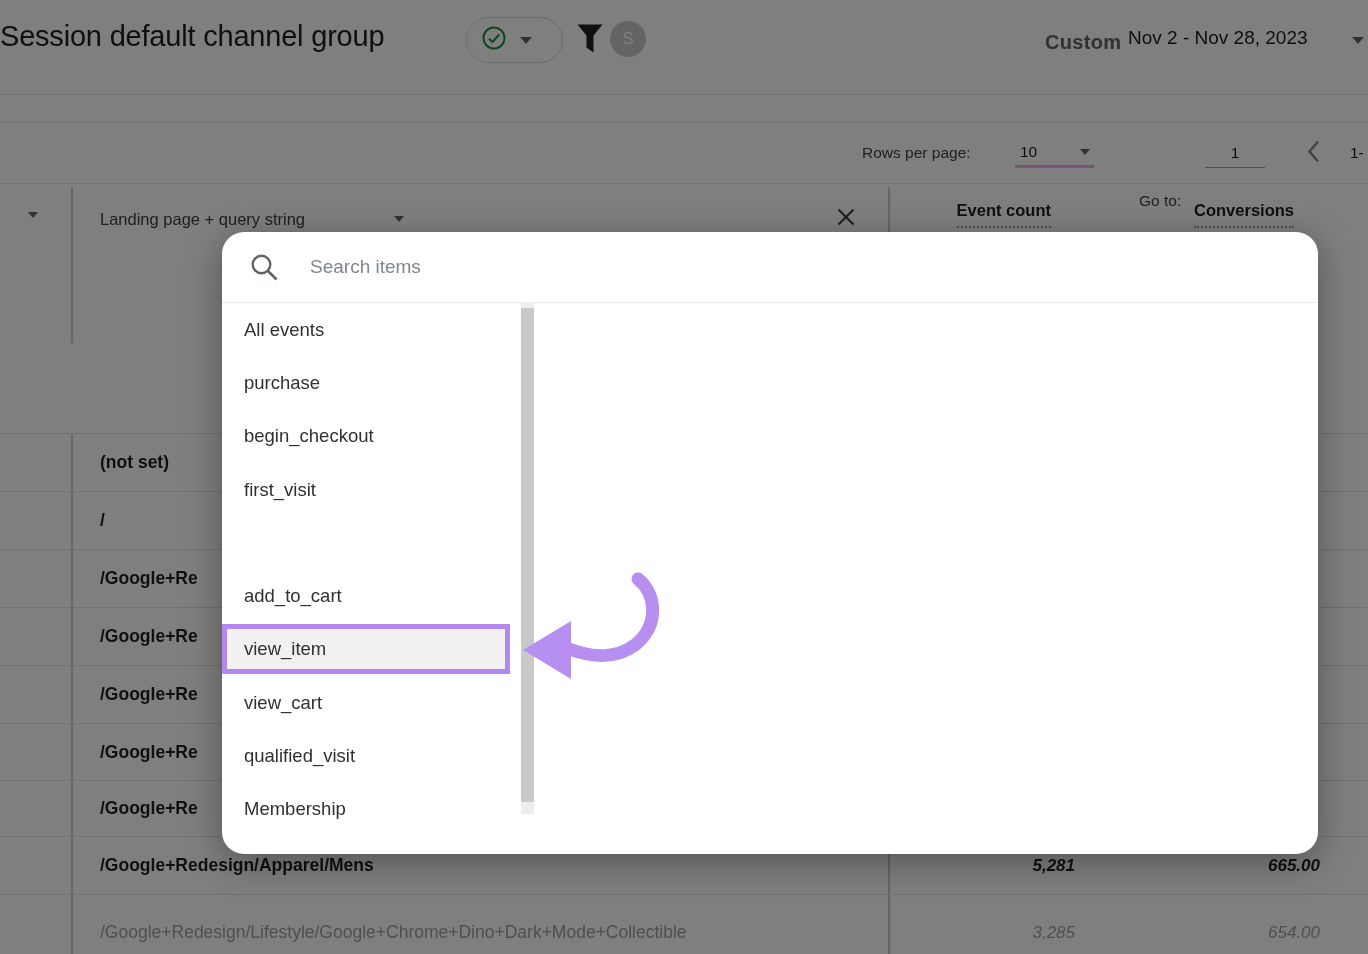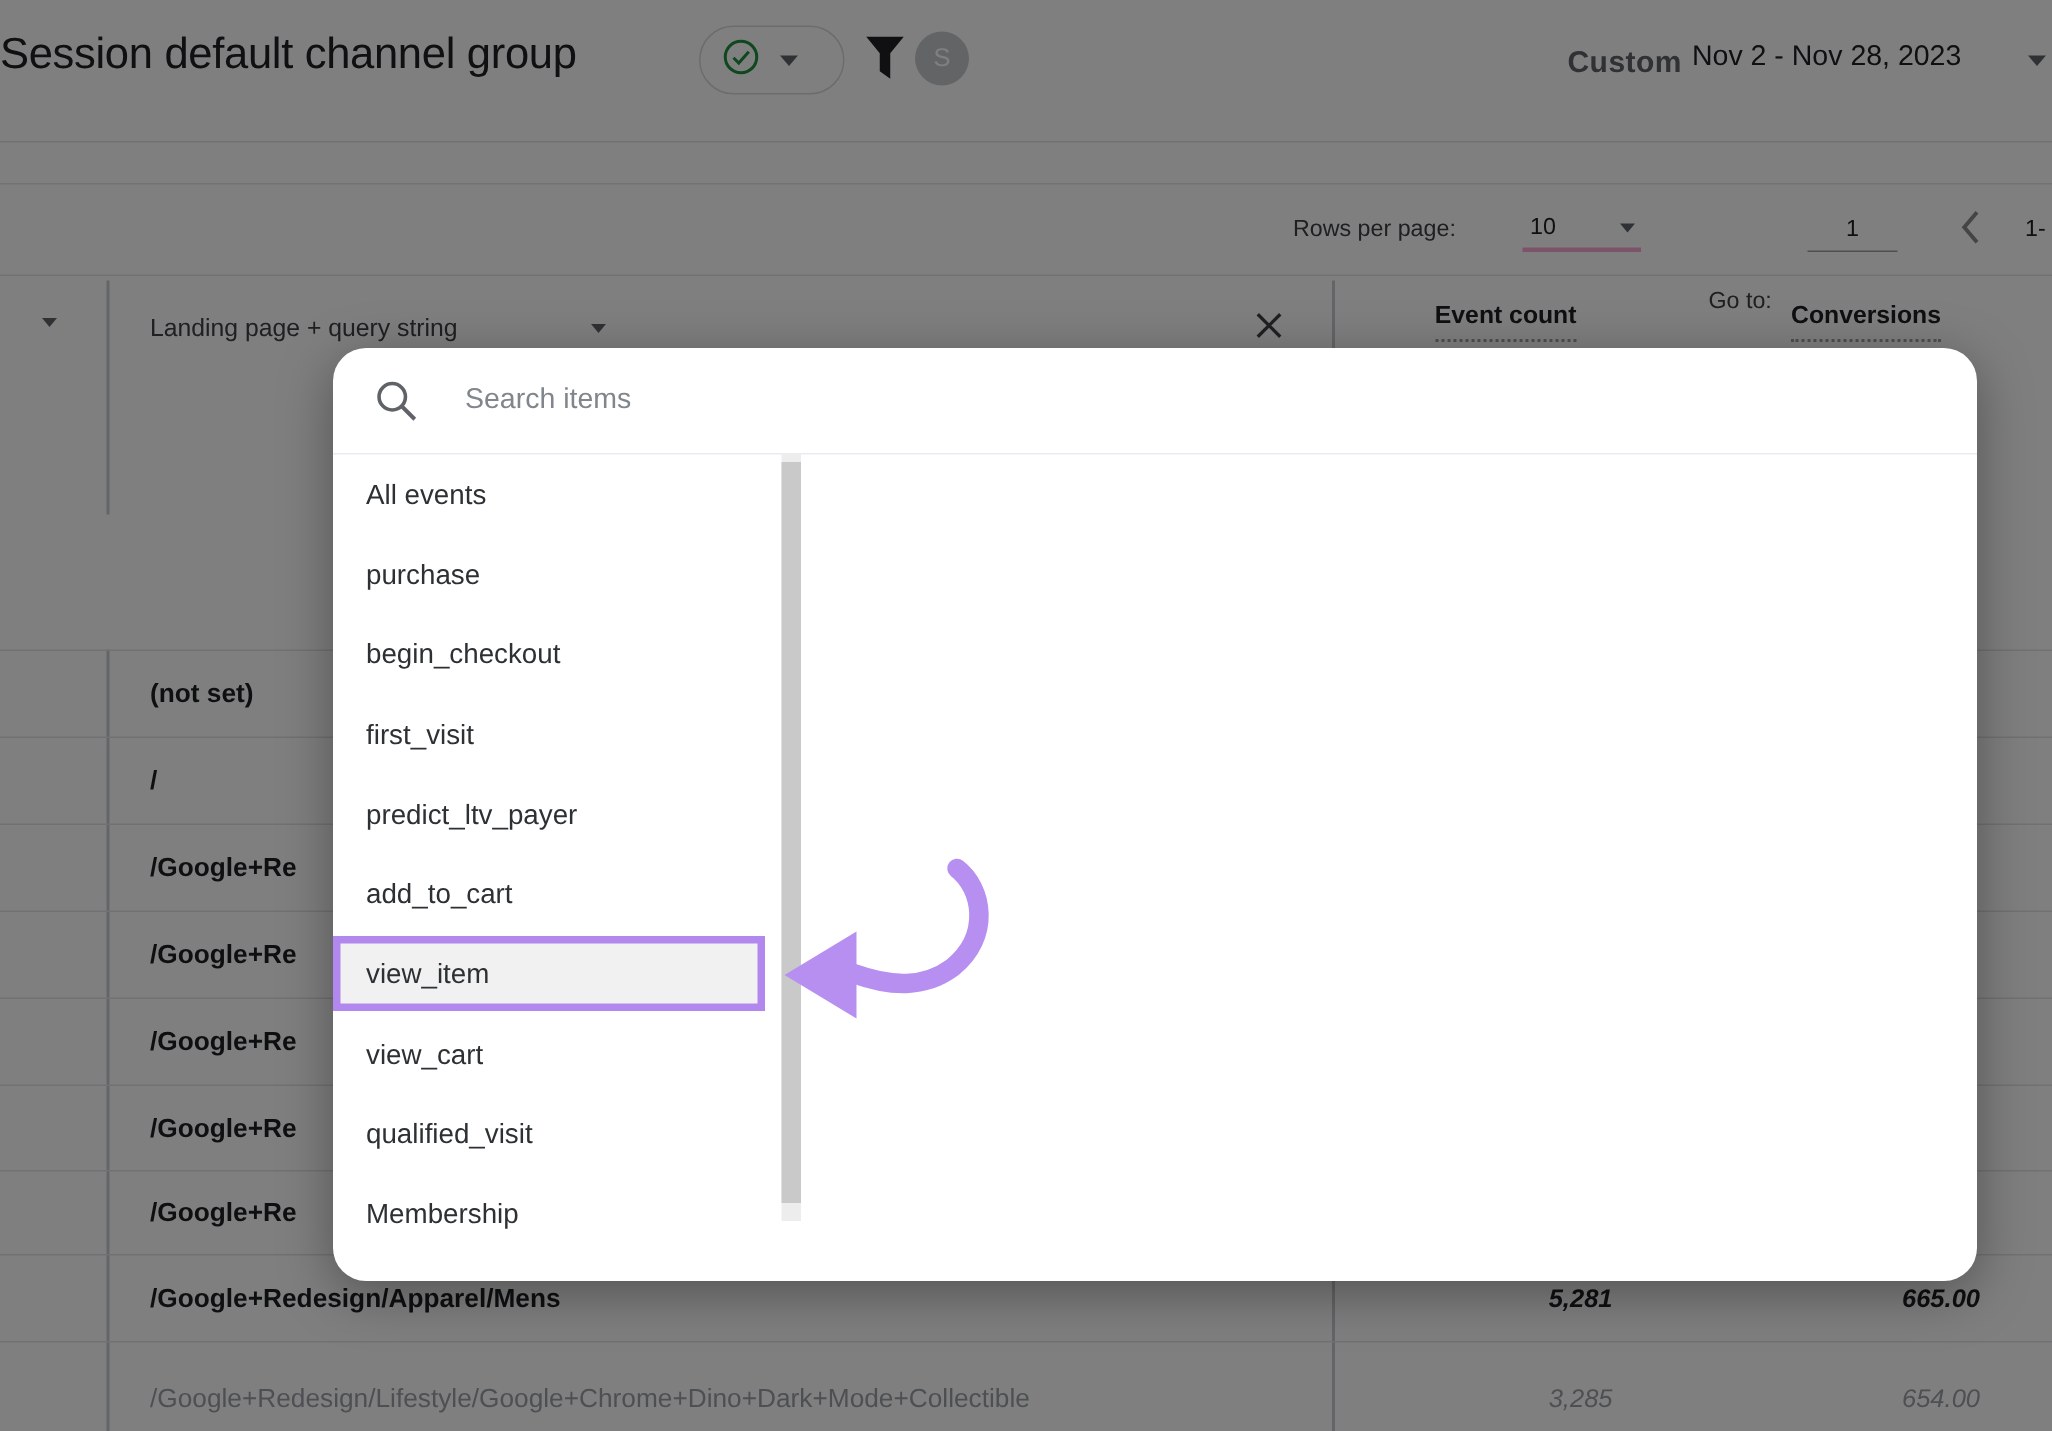--- a/index.html
+++ b/index.html
@@ -197,21 +197,20 @@
       </span>
       <input class="search-input" placeholder="Search items" style="">
     </div>
     <div class="search-divider"></div>
 
     <div class="event-list">
       <div class="list-item" style="top:1px;">All events</div>
       <div class="list-item" style="top:54px;">purchase</div>
       <div class="list-item" style="top:107px;">begin_checkout</div>
       <div class="list-item" style="top:161px;">first_visit</div>
-      <div class="list-item" style="top:214px;">predict_ltv_payer</div>
       <div class="list-item" style="top:267px;">add_to_cart</div>
       <div class="list-item" style="top:321px;">view_item</div>
       <div class="list-item" style="top:374px;">view_cart</div>
       <div class="list-item" style="top:427px;">qualified_visit</div>
       <div class="list-item" style="top:480px;">Membership</div>
     </div>
 
     <div class="sb-track">
       <div class="sb-thumb"></div>
     </div>

